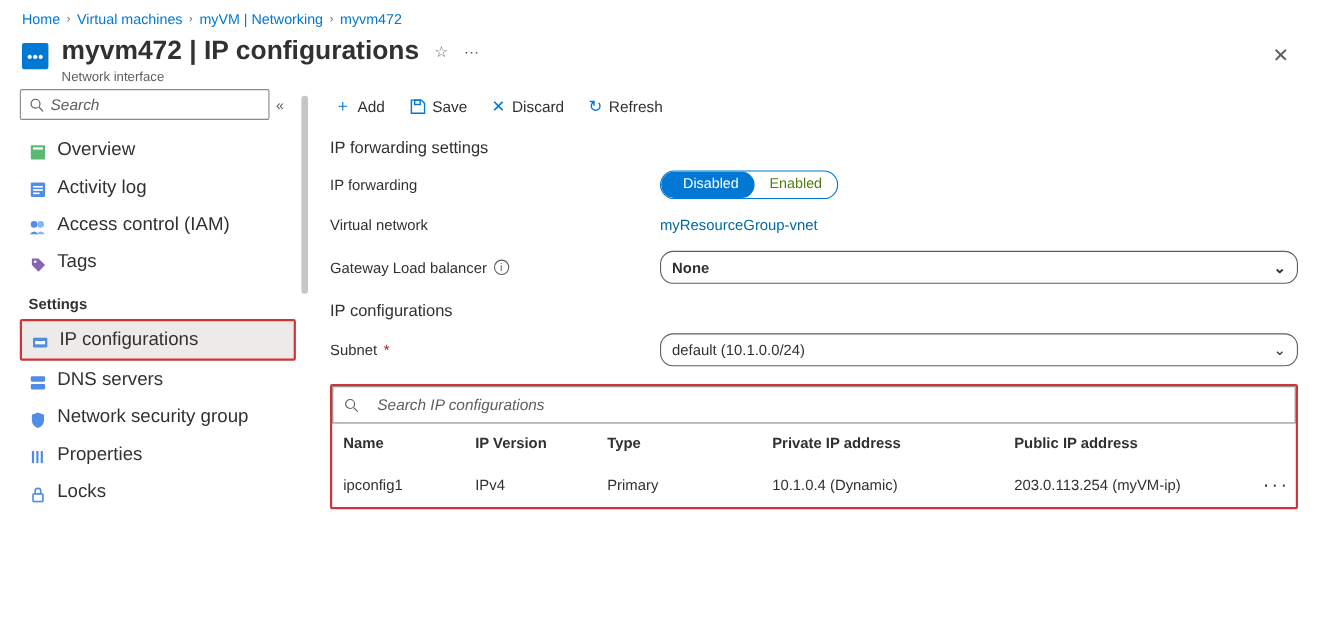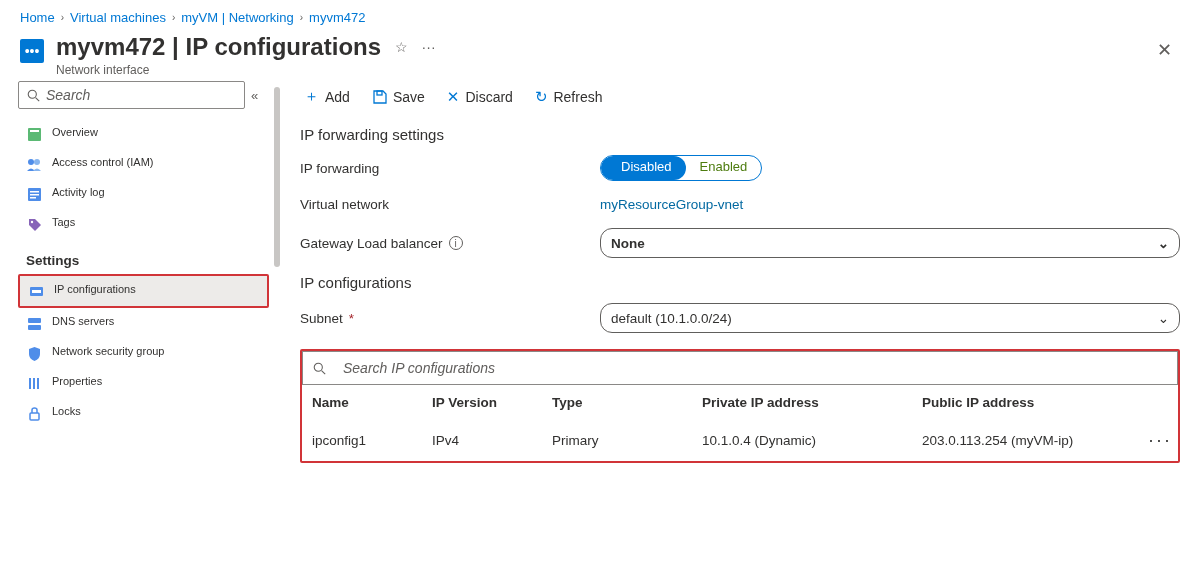--- a/index.html
+++ b/index.html
@@ -13,21 +13,21 @@
 .header-title { font-size: 24px; font-weight: 600; color: #323130; }
 .header-sub { font-size: 12px; color: #605e5c; margin-top: 2px; }
 .header-actions { display: flex; align-items: center; gap: 14px; margin-left: 14px; margin-top: 6px; color: #605e5c; }
 .close-x { margin-left: auto; font-size: 18px; color: #605e5c; cursor: pointer; padding-right: 8px; margin-top:6px; }
 .body-row { display: flex; height: calc(566px - 90px); }
 .sidebar { width: 280px; border-right: 1px solid transparent; padding: 0 10px 0 18px; position: relative; }
 .search-row { display: flex; align-items: center; gap: 6px; margin-bottom: 10px; }
 .search-box { flex: 1; display: flex; align-items: center; border: 1px solid #8a8886; border-radius: 2px; padding: 5px 8px; font-style: italic; color: #605e5c; gap: 6px; }
 .collapse-btn { width: 18px; color:#605e5c; cursor: pointer; font-size: 13px; }
 .nav { list-style: none; }
-.nav li { display: flex; align-items: flex-start; gap: 10px; padding: 7px 8px; cursor: pointer; border-radius: 2px; font-size: 11px; color: #323130; }
+.nav li { display: flex; align-items: flex-end; gap: 10px; padding: 7px 8px; cursor: pointer; border-radius: 2px; font-size: 17px; color: #323130; }
 .nav li.selected { background: #edebe9; border: 2.5px solid #d13438; }
 .nav li .icon { width: 16px; height: 16px; display:flex; align-items:center; justify-content:center; }
 .nav-section { font-weight: 600; padding: 14px 8px 6px; font-size: 13.5px; color: #323130; }
 .scrollbar-track { position: absolute; right: -1px; top: 6px; bottom: 0; width: 6px; }
 .scrollbar-thumb { position: absolute; top: 0; width: 6px; height: 180px; background: #c8c6c4; border-radius: 3px; }
 .main { flex: 1; padding: 0 20px 0 20px; position: relative; overflow: hidden; }
 .toolbar { display: flex; gap: 22px; padding: 6px 4px 14px; border-bottom: 0; }
 .toolbar-btn { display: flex; align-items: center; gap: 6px; cursor: pointer; color: #323130; font-size: 14px; }
 .toolbar-btn .ticon { color: #0078d4; font-size: 15px; }
 .section-title { font-size: 15px; font-weight: 400; color: #323130; margin: 6px 0 12px; }
@@ -97,39 +97,39 @@
           <span class="icon">
             <svg width="15" height="15">
               <rect x="1" y="1" width="13" height="13" rx="1" fill="#5bb974"></rect>
               <rect x="3" y="3" width="9" height="2" fill="#fff"></rect>
             </svg>
           </span>
           <span>Overview</span>
         </li>
       <li>
           <span class="icon">
+            <svg width="15" height="15">
+              <rect x="1" y="1" width="13" height="13" rx="1" fill="#4f8de9"></rect>
+              <rect x="3" y="4" width="9" height="1.5" fill="#fff"></rect>
+              <rect x="3" y="7" width="9" height="1.5" fill="#fff"></rect>
+              <rect x="3" y="10" width="6" height="1.5" fill="#fff"></rect>
+            </svg>
+          </span>
+          <span>Activity log</span>
+        </li>
+      <li>
+          <span class="icon">
             <svg width="16" height="15">
               <circle cx="5" cy="5" r="3" fill="#4f8de9"></circle>
               <circle cx="11" cy="5" r="3" fill="#87b5ef"></circle>
               <path d="M1 14 Q5 9 9 14" fill="#4f8de9"></path>
               <path d="M7 14 Q11 9 15 14" fill="#87b5ef"></path>
             </svg>
           </span>
           <span>Access control (IAM)</span>
-        </li>
-      <li>
-          <span class="icon">
-            <svg width="15" height="15">
-              <rect x="1" y="1" width="13" height="13" rx="1" fill="#4f8de9"></rect>
-              <rect x="3" y="4" width="9" height="1.5" fill="#fff"></rect>
-              <rect x="3" y="7" width="9" height="1.5" fill="#fff"></rect>
-              <rect x="3" y="10" width="6" height="1.5" fill="#fff"></rect>
-            </svg>
-          </span>
-          <span>Activity log</span>
         </li>
       <li>
           <span class="icon">
             <svg width="15" height="15">
               <path d="M2 2 L8 2 L14 8 L8 14 L2 8 Z" fill="#8764b8"></path>
               <circle cx="5" cy="5" r="1.2" fill="#fff"></circle>
             </svg>
           </span>
           <span>Tags</span>
         </li>

